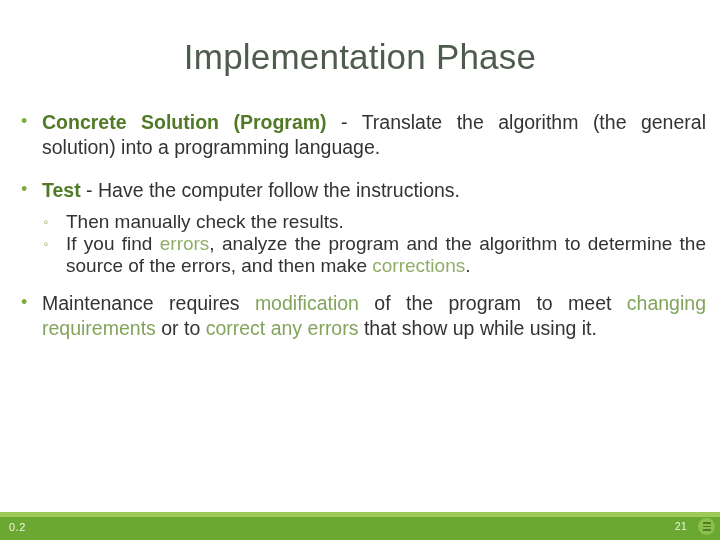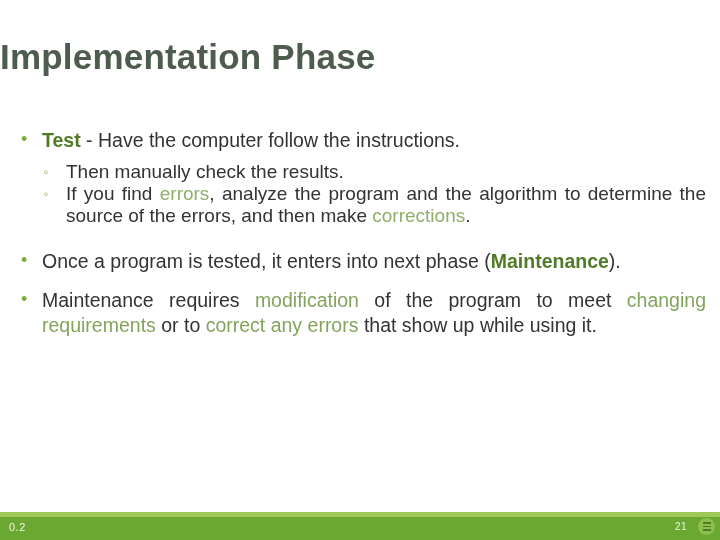--- a/index.html
+++ b/index.html
@@ -20,24 +20,24 @@
     inset: 0;
     background: #ffffff;
   }
 
   
   .slide-title {
     position: absolute;
     top: 36px;
     left: 0;
     width: 720px;
-    text-align: left;
+    text-align: center;
     font-size: 35px;
     line-height: 42px;
-    font-weight: 700;
+    font-weight: 400;
     color: #4e5c4e;
     letter-spacing: 0.2px;
     white-space: nowrap;
   }
 
   
   .body-area {
     position: absolute;
     top: 110px;
     left: 14px;
@@ -167,36 +167,36 @@
 </style>
 </head>
 <body>
 
 <div class="slide">
 
   <div class="slide-title">Implementation Phase</div>
 
   <div class="body-area">
 
+    <div class="bullet b1">
+      <span class="kw-bold">Concrete Solution (Program)</span><span> - Translate the algorithm (the general solution) into a programming language.</span>
+    </div>
 
     <div class="bullet b2">
       <span class="kw-bold">Test</span><span> - Have the computer follow the instructions.</span>
     </div>
 
     <div class="sub-bullet sb1">
       <span>Then manually check the results.</span>
     </div>
 
     <div class="sub-bullet sb2">
       <span>If you find </span><span class="kw-sub">errors</span><span>, analyze the program and the algorithm to determine the source of the errors, and then make </span><span class="kw-sub">corrections</span><span>.</span>
     </div>
 
-    <div class="bullet b3">
-      <span>Once a program is tested, it enters into next phase (</span><span class="kw-bold">Maintenance</span><span>).</span>
-    </div>
 
     <div class="bullet b4">
       <span>Maintenance requires </span><span class="kw">modification</span><span> of the program to meet </span><span class="kw">changing requirements</span><span> or to </span><span class="kw">correct any errors</span><span> that show up while using it.</span>
     </div>
 
   </div>
 
   <div class="footer">
     <div class="footer-top-strip"></div>
     <div class="footer-main"></div>

